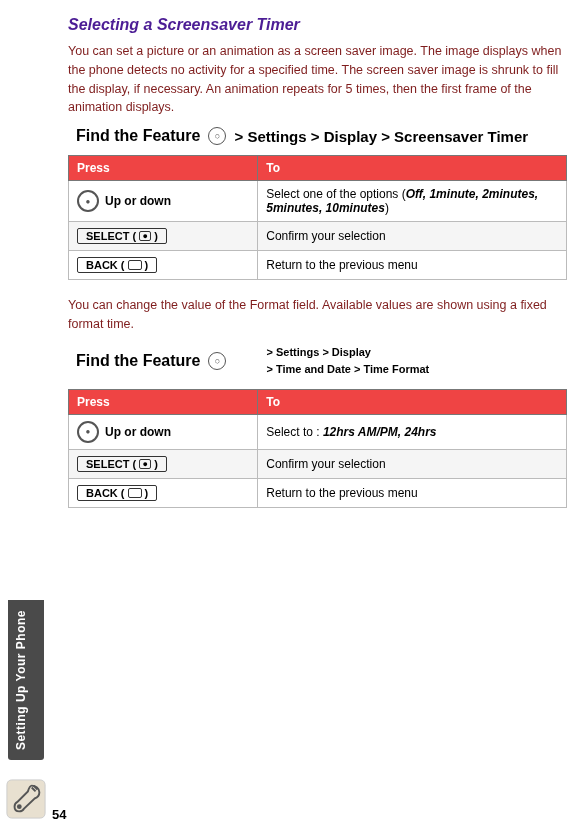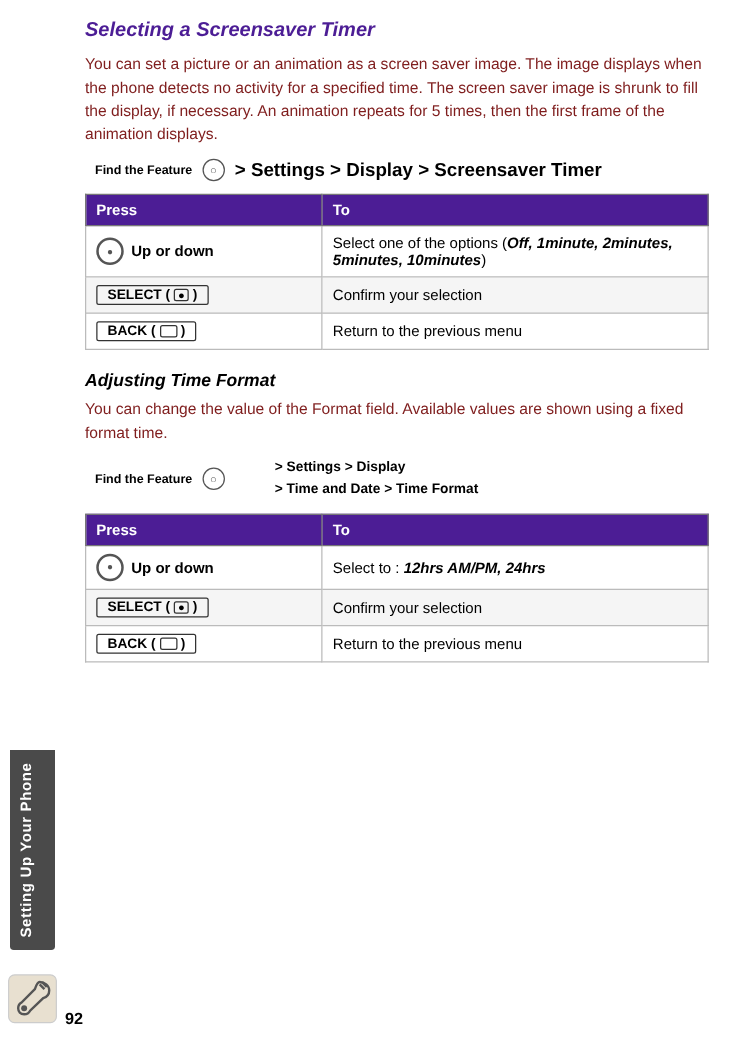--- a/index.html
+++ b/index.html
@@ -80,21 +80,21 @@
 
     
     .find-feature {
       display: flex;
       align-items: center;
       margin: 8px 0 10px 8px;
       gap: 8px;
     }
 
     .find-feature-label {
-      font-size: 10px;
+      font-size: 16px;
       font-weight: bold;
       color: #000;
       white-space: nowrap;
       text-align: right;
     }
 
     .menu-icon {
       width: 18px;
       height: 18px;
       border: 1.5px solid #555;
@@ -124,21 +124,21 @@
 
     
     .press-table {
       width: 100%;
       border-collapse: collapse;
       margin-bottom: 16px;
       border: 1px solid #999;
     }
 
     .press-table th {
-      background: #4c1d95;
+      background: #ef4444;
       color: #fff;
       font-size: 12px;
       font-weight: bold;
       padding: 5px 8px;
       text-align: left;
       border: 1px solid #777;
     }
 
     .press-table td {
       padding: 6px 8px;
@@ -296,21 +296,20 @@
               <strong>BACK (</strong>
               <span class="btn-small-rect"></span>
               <strong>)</strong>
             </span>
           </td>
           <td>Return to the previous menu</td>
         </tr>
       </tbody>
     </table>
 
-    <h2 class="sub-title">Adjusting Time Format</h2>
 
     <p class="body-text">You can change the value of the Format field. Available values are shown using a fixed format time.</p>
 
     <div class="find-feature">
       <span class="find-feature-label">Find the Feature</span>
       <span class="menu-icon">○</span>
       <span class="find-feature-path-multi">
         <span>&gt; Settings &gt; Display</span><br>
         <span>&gt; Time and Date &gt; Time Format</span>
       </span>
@@ -357,13 +356,13 @@
             </span>
           </td>
           <td>Return to the previous menu</td>
         </tr>
       </tbody>
     </table>
 
   </div>
 </div>
 
-<div class="page-number">92</div>
+<div class="page-number">54</div>
 
 </body></html>

